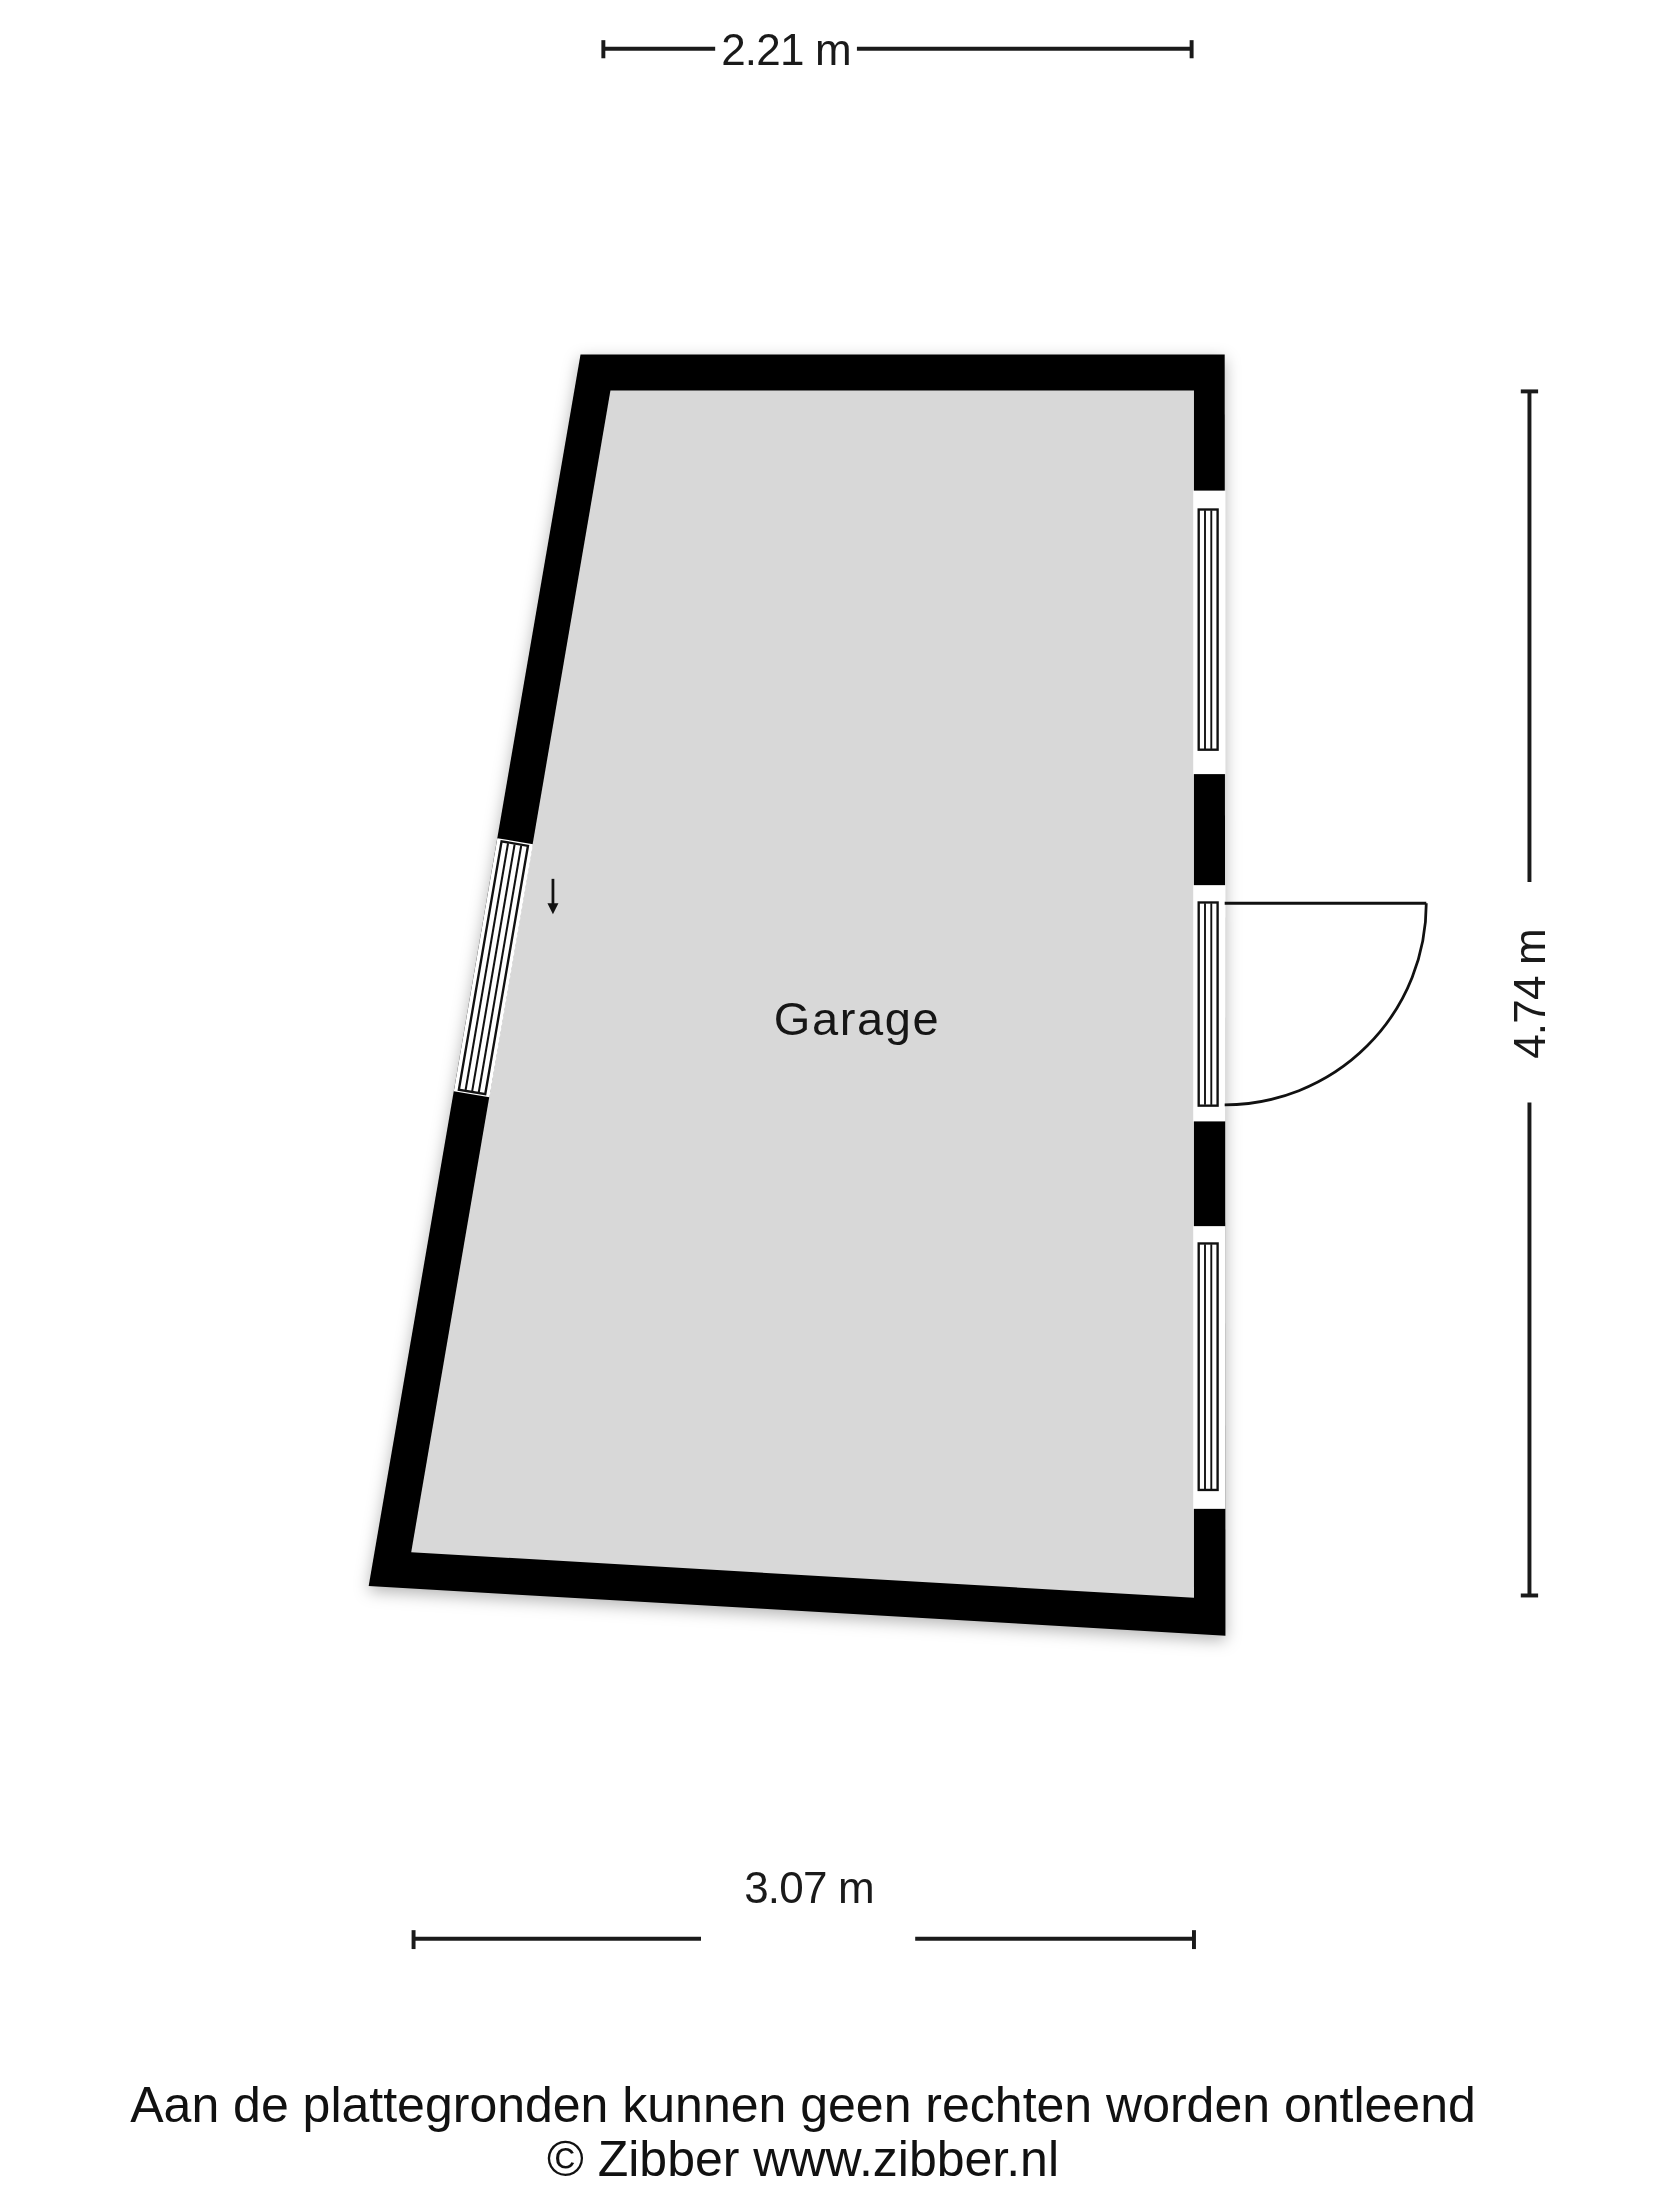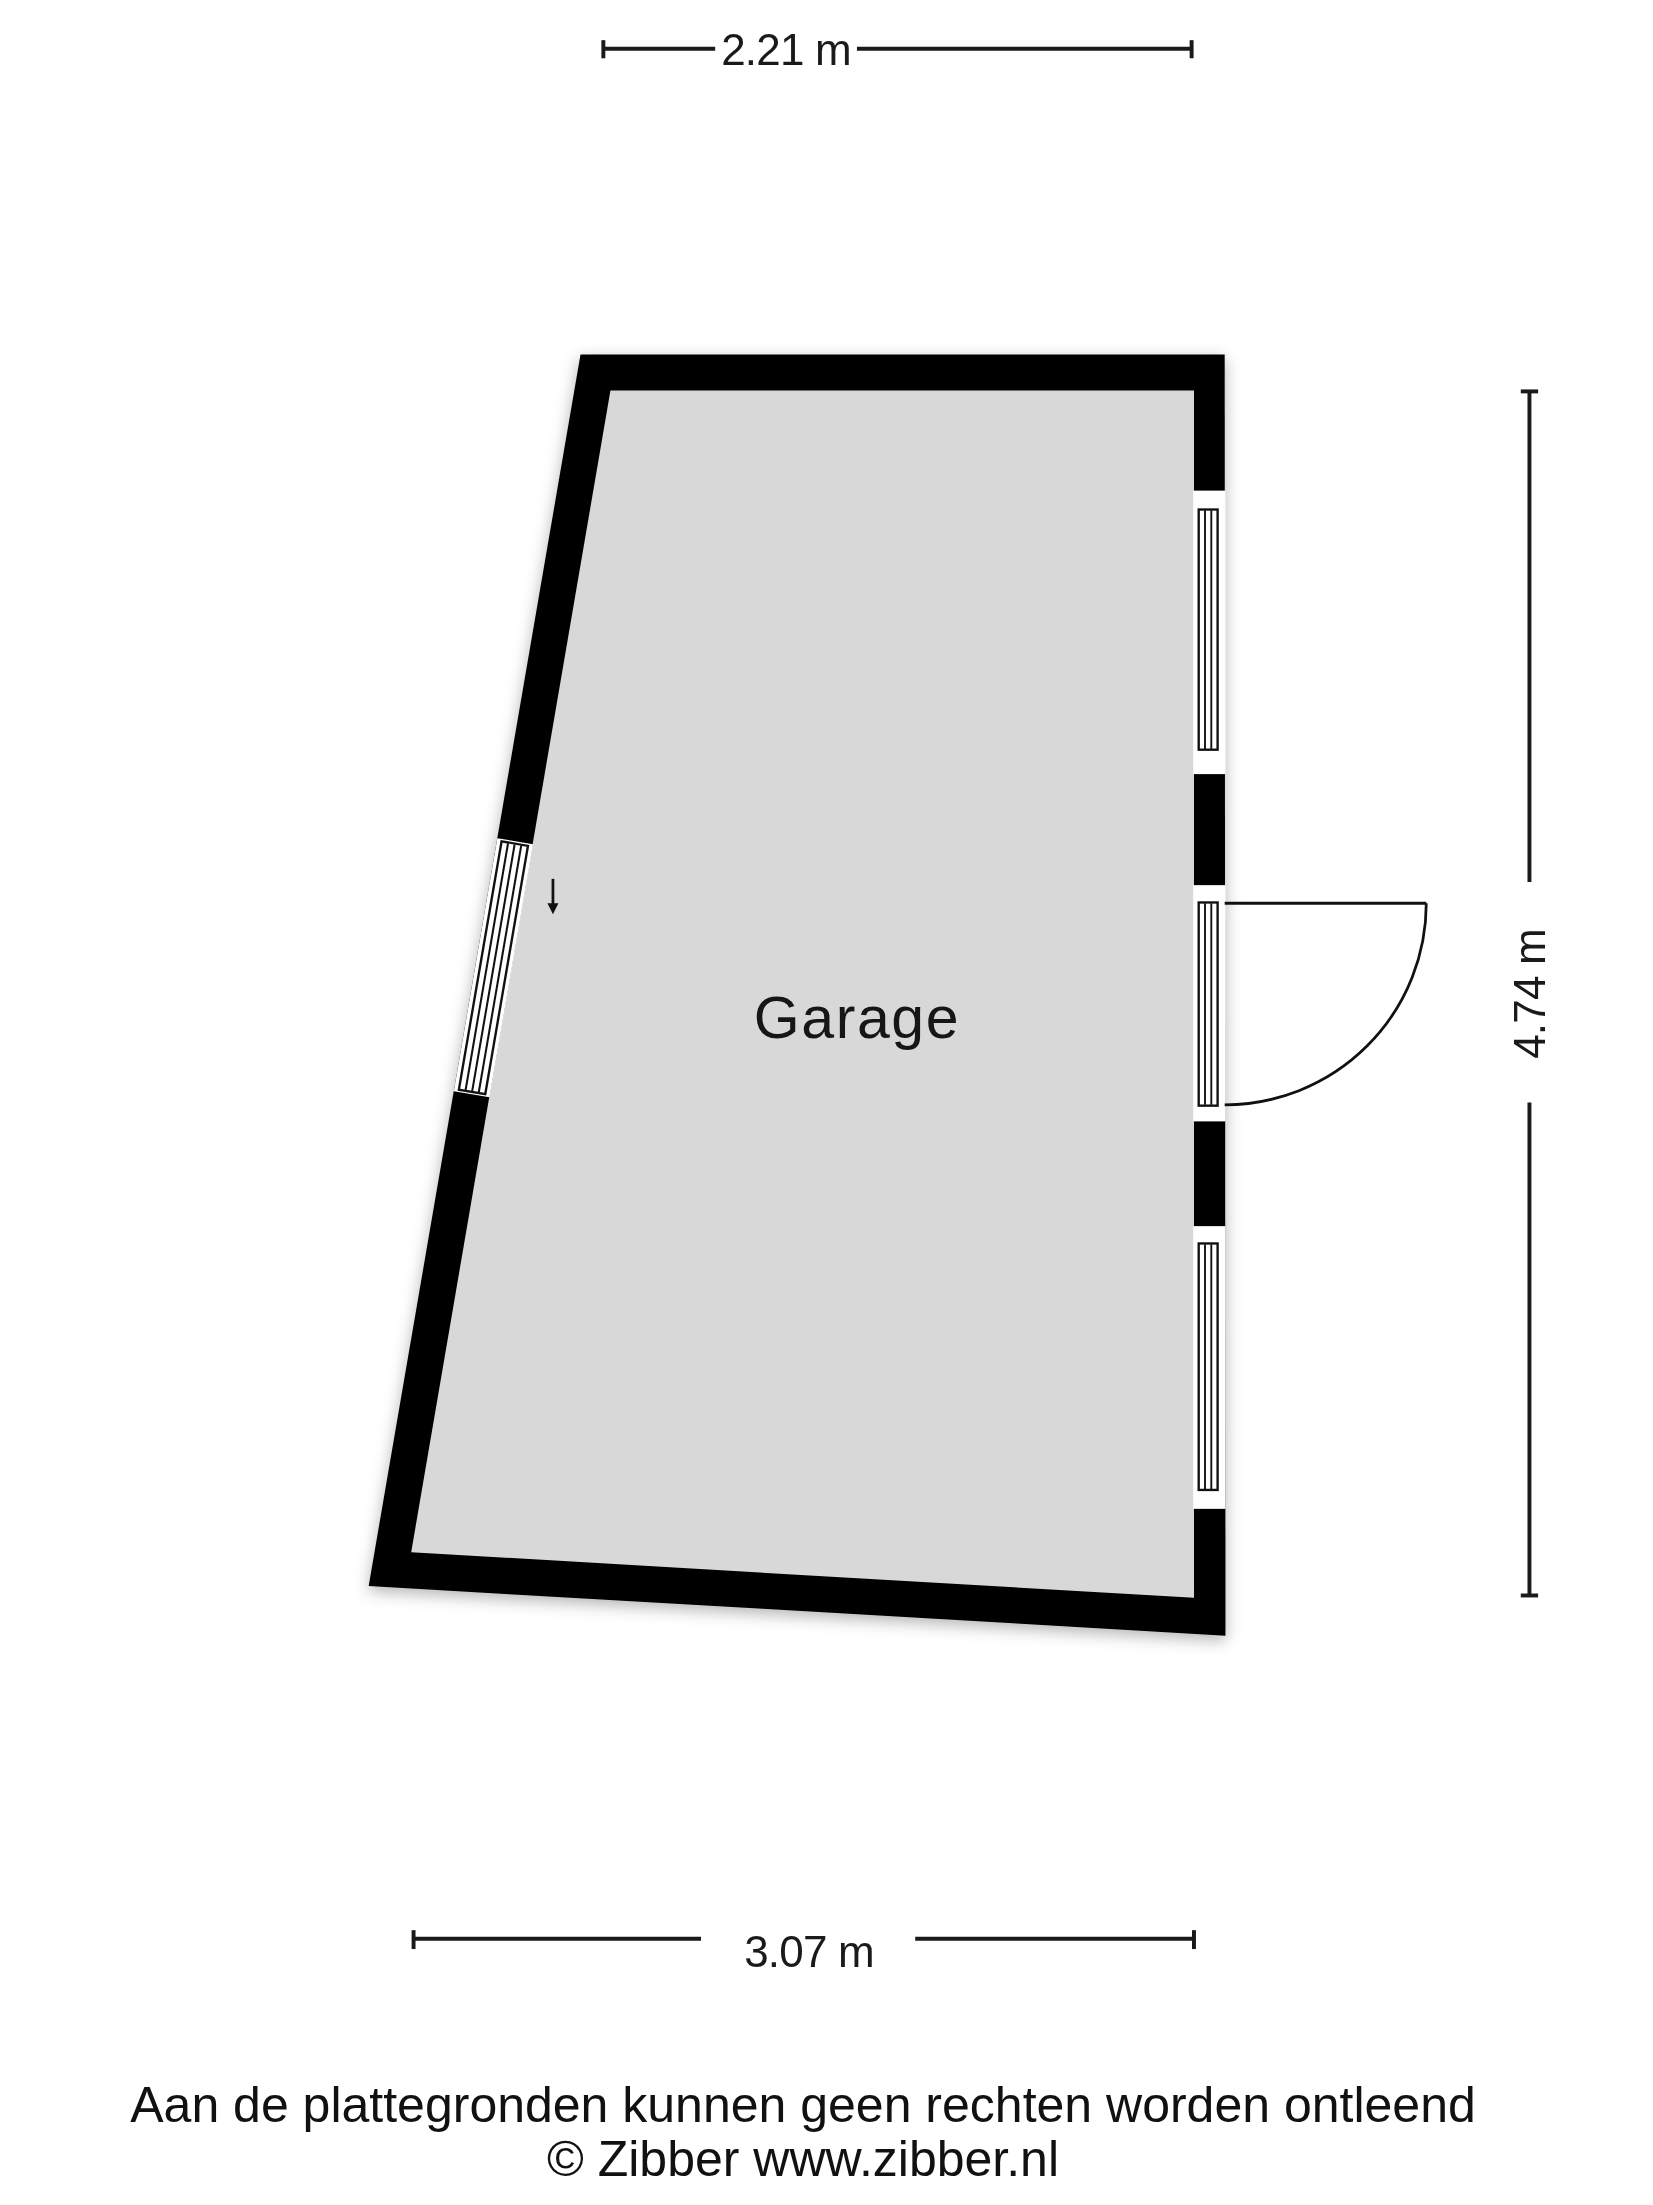--- a/index.html
+++ b/index.html
@@ -20,21 +20,21 @@
   }
   .dim-label{
     font-size:44px;
     letter-spacing:-0.8px;
     background:transparent;
   }
   .dim-label.rot{
     transform:translate(-50%,-50%) rotate(-90deg);
   }
   .room-label{
-    font-size:59px;
+    font-size:47px;
     letter-spacing:1.6px;
     color:#161616;
   }
   .footer-line{
     position:absolute;
     left:803px;
     transform:translateX(-50%);
     font-size:50px;
     color:#111111;
     white-space:nowrap;
@@ -112,21 +112,21 @@
       <line x1="1162" y1="2462" x2="1516" y2="2462"></line>
       <line x1="525" y1="2451" x2="525" y2="2475"></line>
       <line x1="1516" y1="2451" x2="1516" y2="2475"></line>
     </g>
   </svg>
 
   <div class="label dim-label" style="left:786px;top:50px;">2.21 m</div>
 
   <div class="label dim-label rot" style="left:1530px;top:994px;">4.74 m</div>
 
-  <div class="label dim-label" style="left:809px;top:1952px;">3.07 m</div>
+  <div class="label dim-label" style="left:809px;top:1888px;">3.07 m</div>
 
   <div class="label room-label" style="left:857px;top:1018px;">Garage</div>
 
   <div class="footer-line l2">© Zibber www.zibber.nl</div>
   <div class="footer-line l1">Aan de plattegronden kunnen geen rechten worden ontleend</div>
 
 </div>
 
 
 </body></html>

